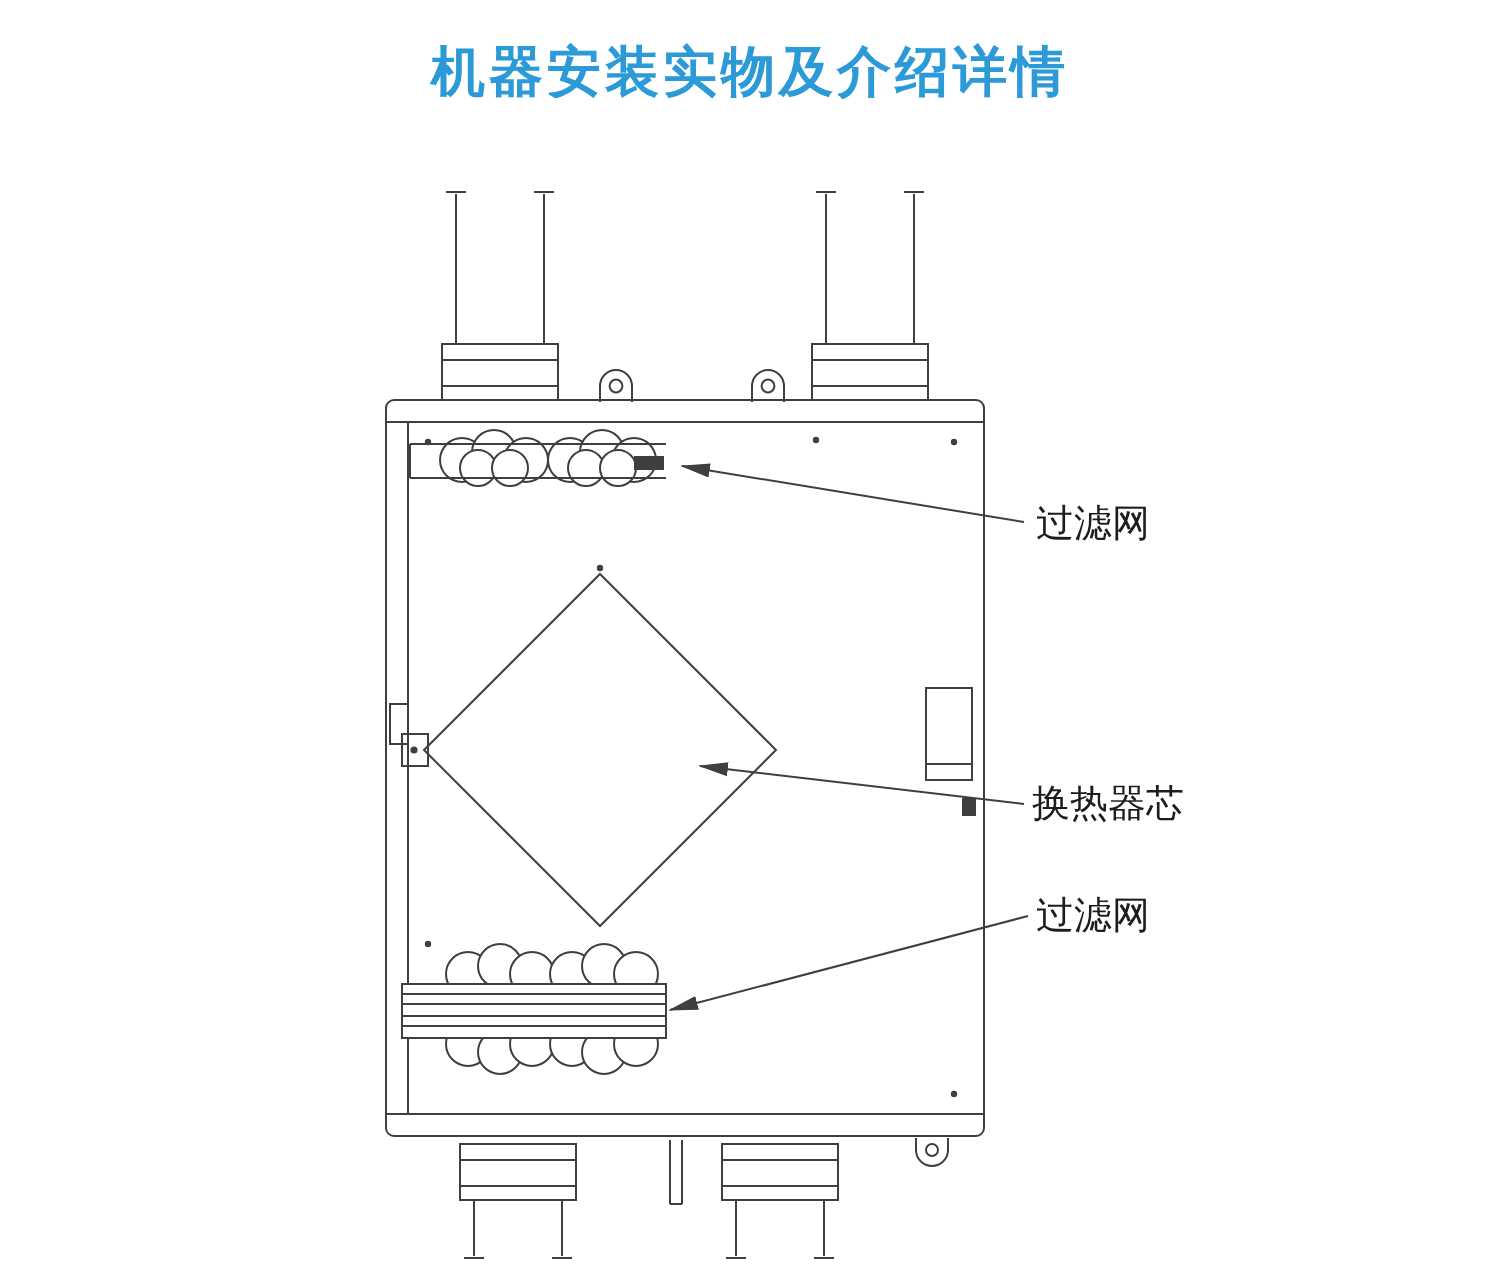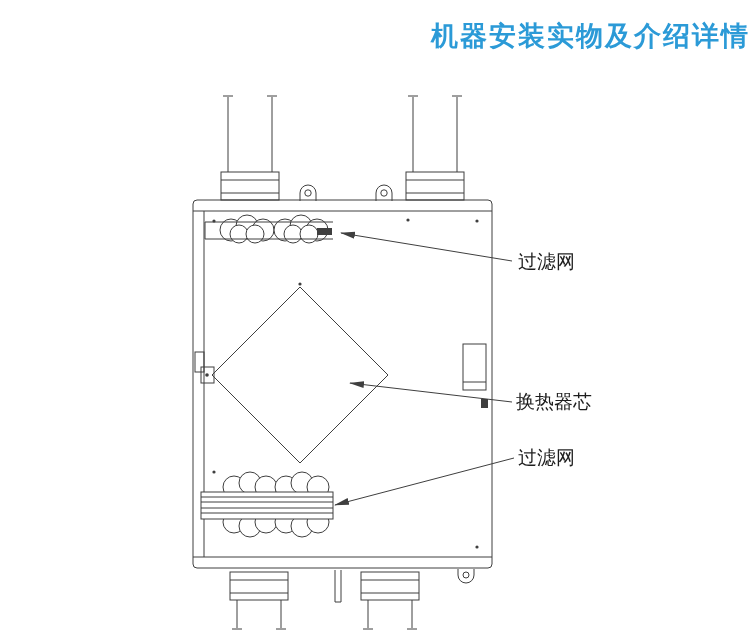--- a/index.html
+++ b/index.html
@@ -50,21 +50,21 @@
     font-family: "Liberation Serif", "DejaVu Serif", serif;
     font-size: 19px;
     fill: #1d1d1d;
   }
 </style>
 </head>
 <body>
 
 <div class="page">
 
-  <h1 class="title" style="color: rgb(43, 154, 215); text-align: right;">机器安装实物及介绍详情</h1>
+  <h1 class="title" style="color: rgb(43, 154, 215);">机器安装实物及介绍详情</h1>
 
   <svg class="diagram" viewBox="0 0 750 634">
     <defs>
       <marker id="arrow" markerWidth="16" markerHeight="10" refX="14" refY="5" orient="auto" markerUnits="userSpaceOnUse">
         <path d="M0,1.5 L15,5 L0,8.5 Z" fill="#3f3f3f"></path>
       </marker>
     </defs>
 
     <g>
       <line class="stroke" x1="228" y1="97" x2="228" y2="172"></line>

